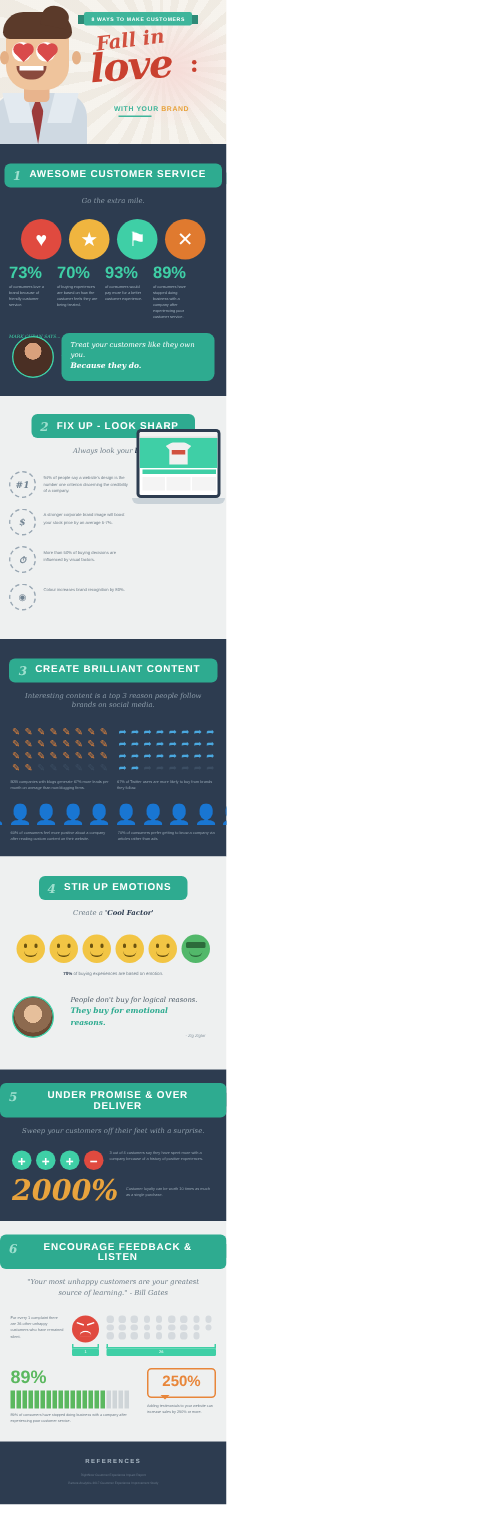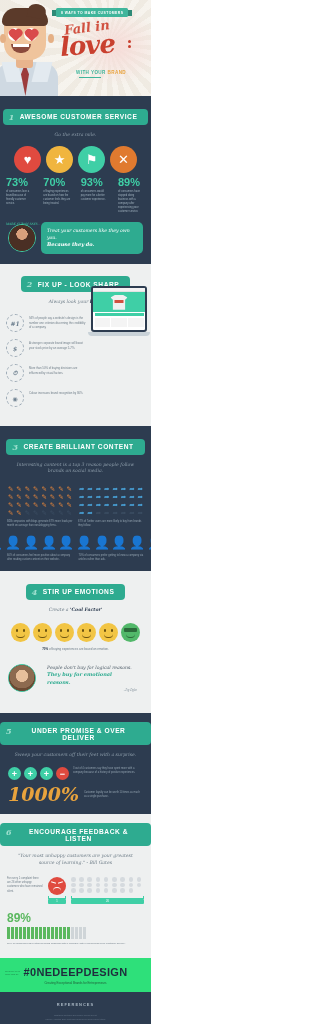--- a/index.html
+++ b/index.html
@@ -143,21 +143,21 @@
   .subtitle.on-light { color: #6e7d88; }
   .subtitle b { color: #2d3c50; }
 
   
   .circle-row { display: flex; justify-content: center; gap: 5px; padding: 2px 6px 0; }
   .circ {
     width: 27px; height: 27px; border-radius: 50%;
     display: flex; align-items: center; justify-content: center;
     color: #fff; font-size: 13px;
   }
-  .stat-row { display: flex; justify-content: space-between; gap: 5px; padding: 4px 6px 0; }
+  .stat-row { display: flex; justify-content: flex-start; gap: 5px; padding: 4px 6px 0; }
   .stat-cell { width: 27px; text-align: left; }
   .stat-num {
     font-size: 11px; font-weight: bold; color: #3fcfa6;
     font-family: "Liberation Sans", sans-serif; line-height: 1;
   }
   .stat-txt { font-size: 2.6px; color: #9fb0bd; line-height: 1.5; margin-top: 2px; }
 
   
   .quote-block { position: relative; padding: 8px 8px 10px; display: flex; align-items: center; gap: 5px; }
   .avatar {
@@ -615,21 +615,21 @@
       <div class="plus-icons">
         <div class="pm g">+</div>
         <div class="pm g">+</div>
         <div class="pm g">+</div>
         <div class="pm r">−</div>
       </div>
       <div class="side-note">3 out of 4 customers say they have spent more with a company because of a history of positive experiences.</div>
     </div>
 
     <div class="big-row">
-      <div class="big-pct">1000%</div>
+      <div class="big-pct">2000%</div>
       <div class="side-note">Customer loyalty can be worth 10 times as much as a single purchase.</div>
     </div>
   </div>
 
   <div class="band-light" style="padding-bottom:4px">
     <div class="ribbon-wrap">
       <span class="ribbon">
         <span class="num">6</span>
         <span>ENCOURAGE FEEDBACK &amp; LISTEN</span>
       </span>
@@ -704,31 +704,29 @@
             <i class="bar"></i>
             <i class="bar"></i>
             <i class="bar"></i>
           <i class="bar off"></i>
             <i class="bar off"></i>
             <i class="bar off"></i>
             <i class="bar off"></i>
         </div>
         <div class="bar-note">89% of consumers have stopped doing business with a company after experiencing poor customer service.</div>
       </div>
+      <div>
+        <div class="callout">
+          <div class="v">250%</div>
+        </div>
+        <div class="callout-note">Adding testimonials to your website can increase sales by 250% or more.</div>
+      </div>
     </div>
   </div>
 
-  <div class="footer-green">
-    <div class="footer-mini">
-      <div>INFOGRAPHIC</div>
-      <div>CREATED BY</div>
-    </div>
-    <div class="footer-tag">#0NEDEEPDESIGN</div>
-    <div class="footer-sub">Creating Exceptional Brands for Entrepreneurs</div>
-  </div>
 
   <div class="refs">
     <div class="refs-h">REFERENCES</div>
     <div class="refs-l">RightNow Customer Experience Impact Report</div>
     <div class="refs-l">Parture Analytics 2017 Customer Experience Improvement Study</div>
 
   </div>
 
 </div>
 

